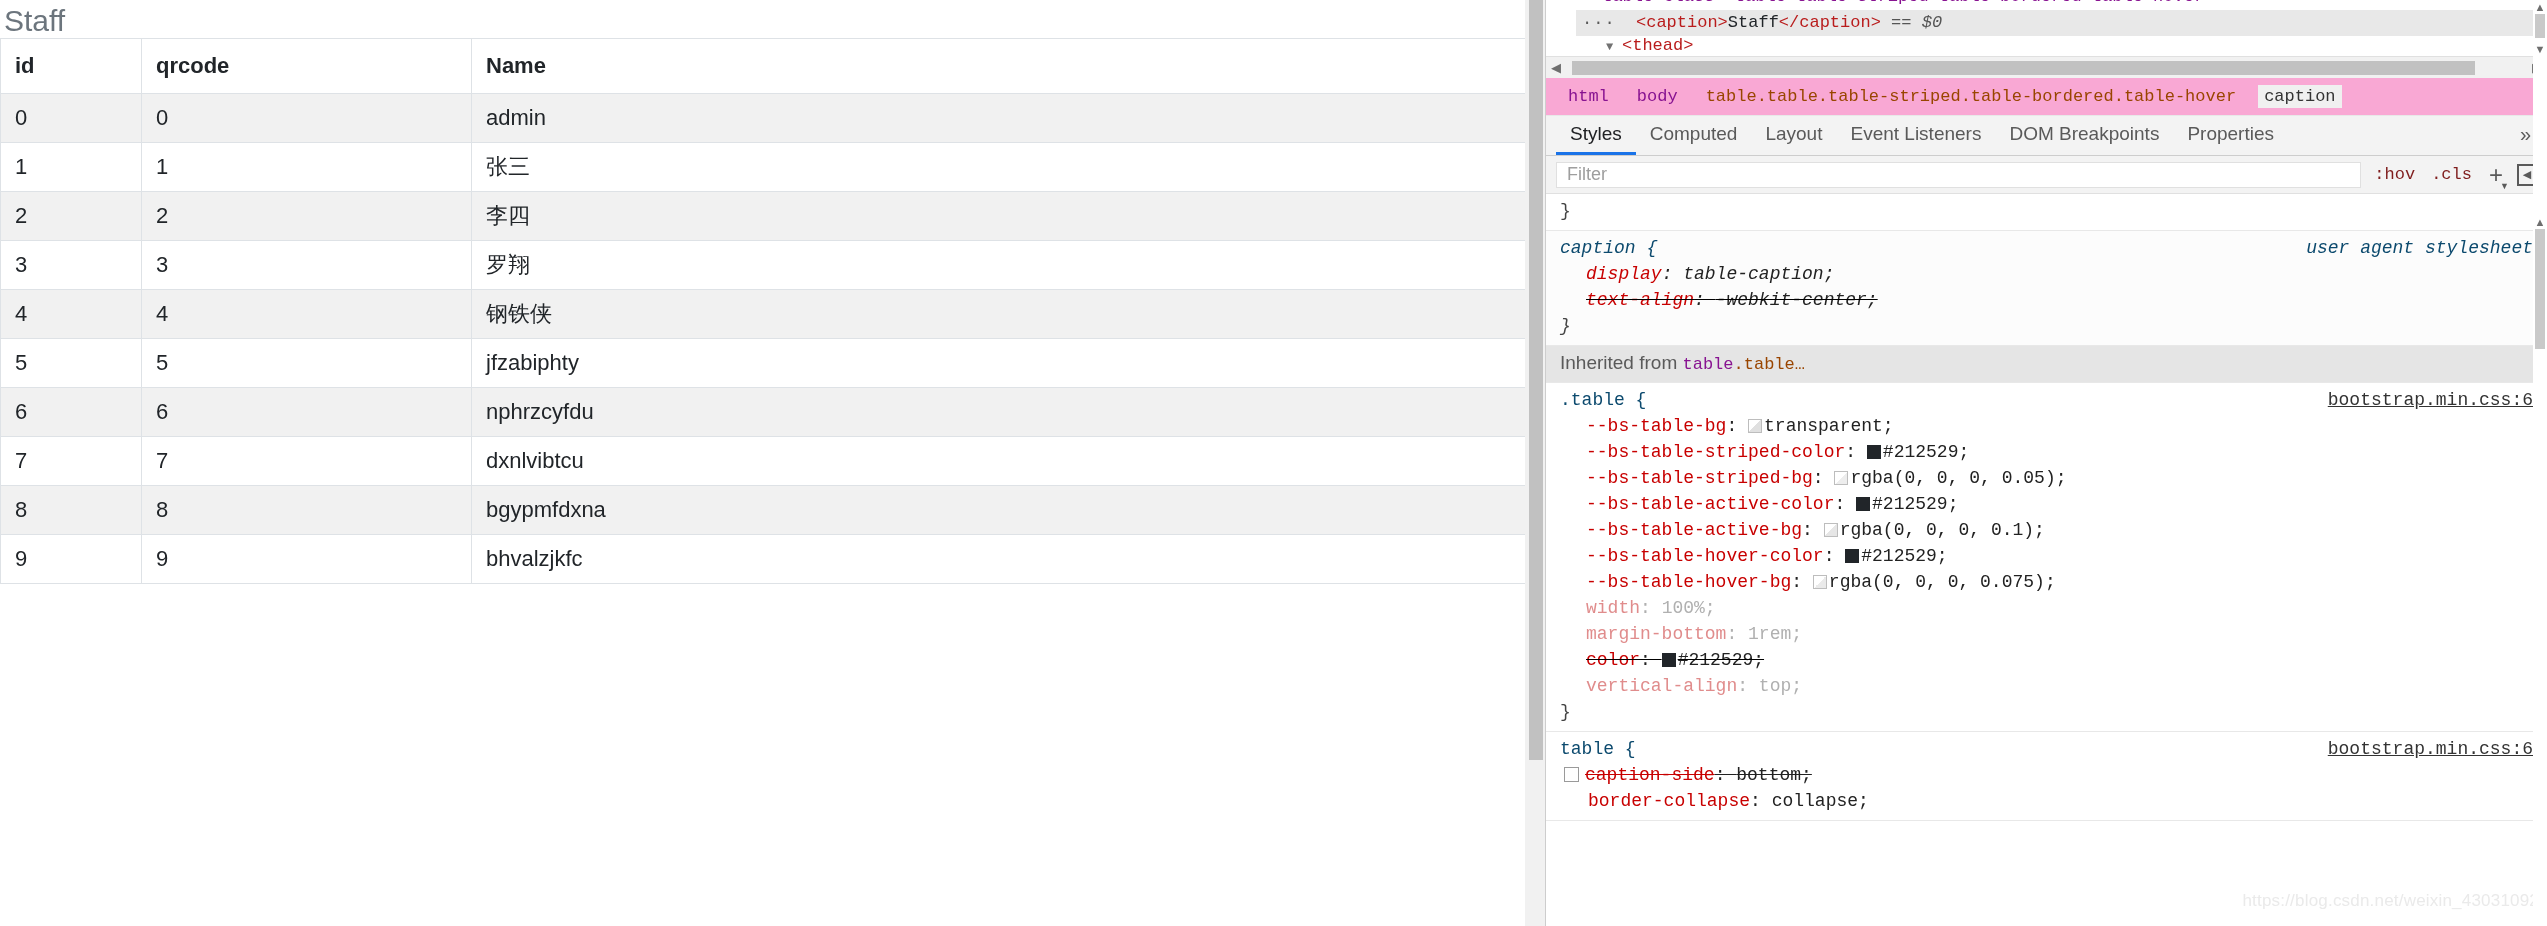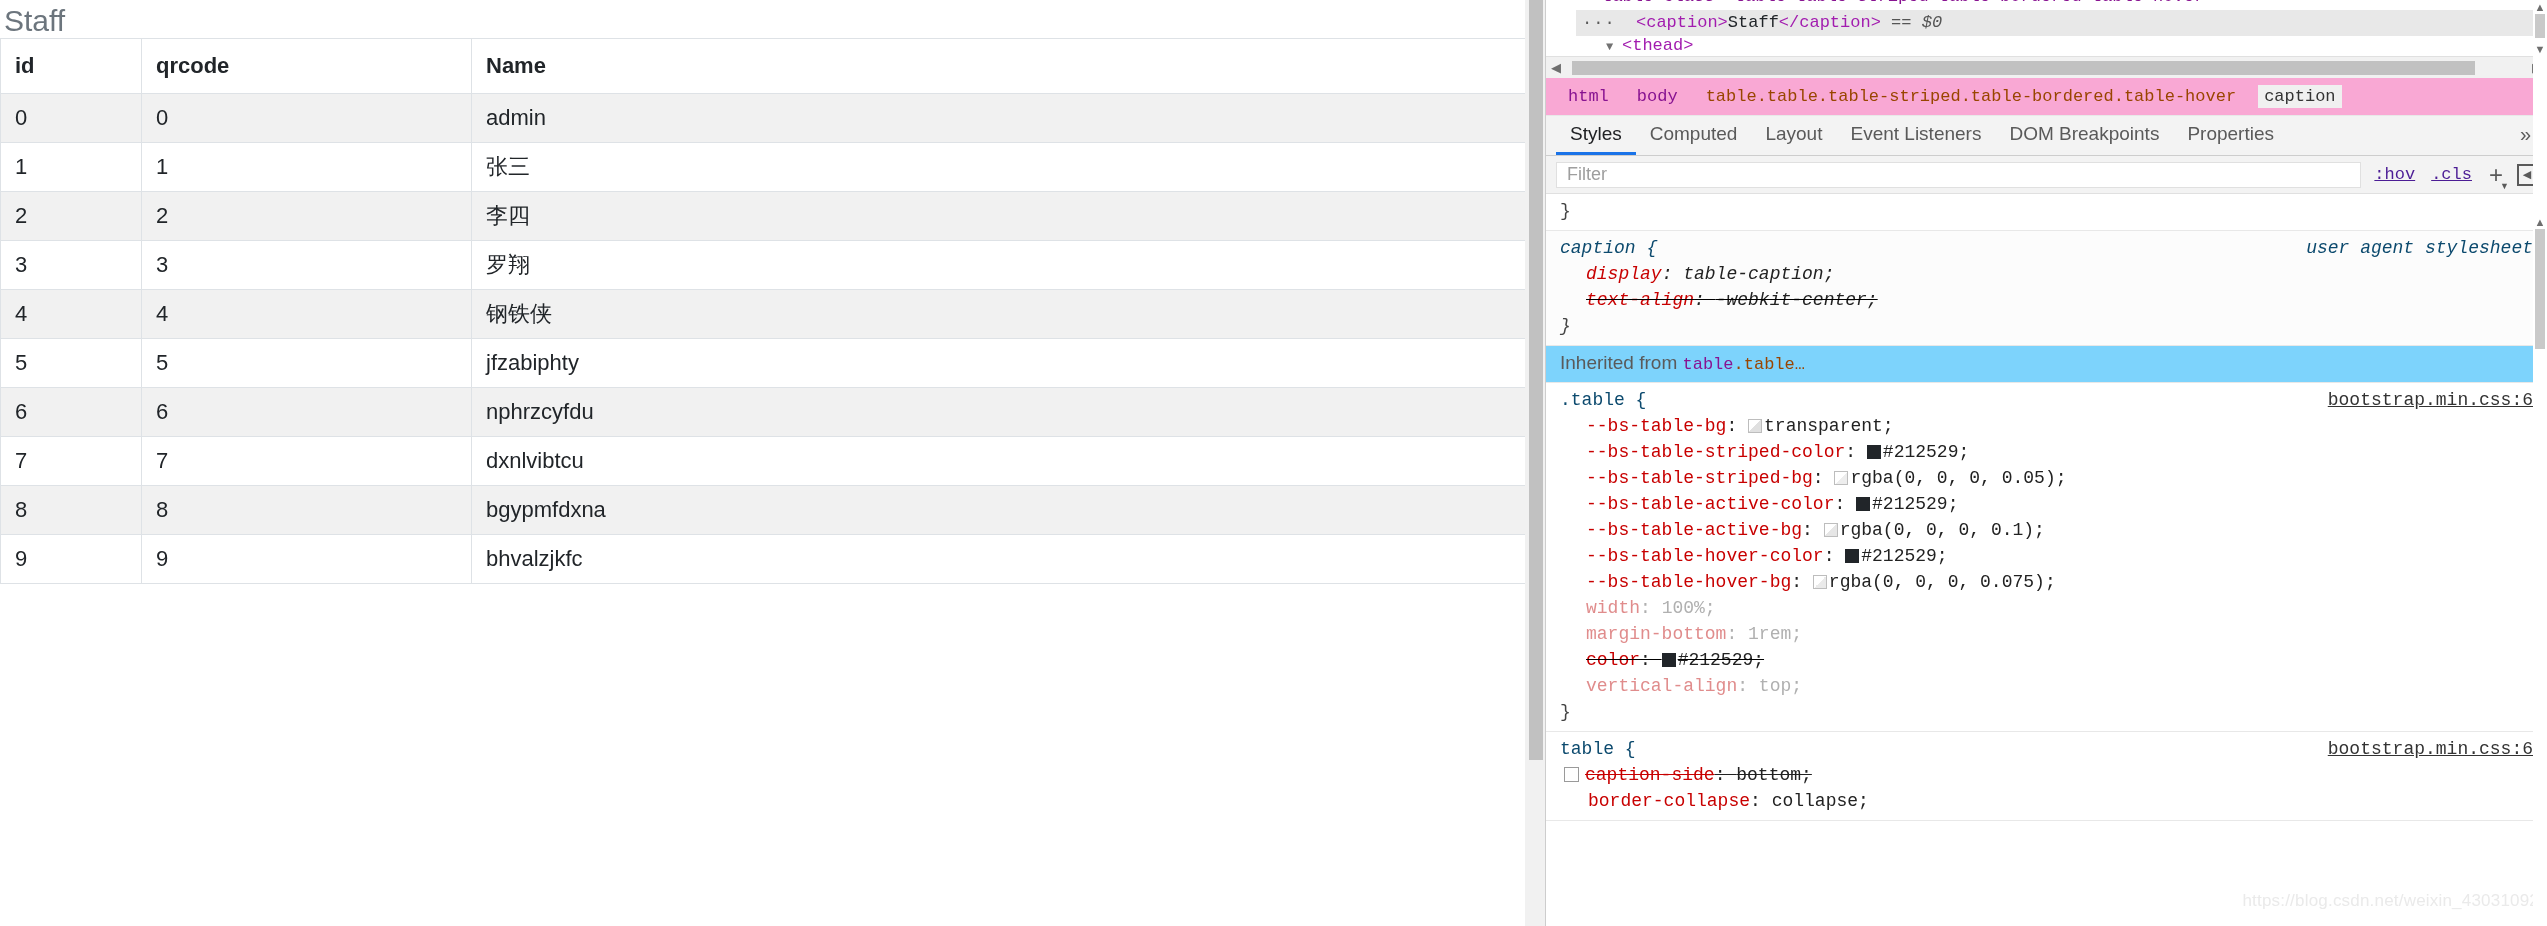--- a/index.html
+++ b/index.html
@@ -100,21 +100,21 @@
   .dom-line {
     white-space: nowrap;
     height: 26px;
     line-height: 26px;
     position: relative;
     padding-left: 16px;
   }
   .dom-line.cut { color: #881391; margin-top: -16px; }
   .dom-line.sel { background: #e8e8e8; padding-left: 60px; }
   .dom-line.last { padding-left: 46px; overflow: hidden; height: 14px; line-height: 20px; }
-  .tag { color: #a21caf; }
+  .tag { color: #b91c1c; }
   .txt { color: #212529; }
   .dollar { color: #555; font-style: italic; }
   .dots {
     position: absolute; left: 6px; top: 0;
     color: #5a5a5a; letter-spacing: 1px; font-size: 17px;
   }
   .tri {
     position: absolute; left: 30px; top: 1px;
     font-size: 12px; color: #727272;
   }
@@ -193,24 +193,23 @@
     height: 26px;
     background: #fff;
     border: 1px solid #e0e0e0;
     display: flex; align-items: center;
     padding-left: 10px;
     color: #9e9e9e;
     font-size: 18px;
   }
   .fbtn {
     font-family: "Liberation Mono", monospace;
-    font-size: 17px; color: #4c1d95;
+    font-size: 17px; color: #7f1d1d;
     padding: 0 3px;
     white-space: nowrap;
-    text-decoration: underline;
   }
   .plus-btn { font-size: 24px; color: #5a5a5a; position: relative; padding: 0 4px; line-height: 1; }
   .plus-btn .caret { position:absolute; right:-2px; bottom:-4px; font-size:9px; }
   .dock-btn {
     width: 24px; height: 22px;
     border: 2px solid #5a5a5a;
     display: flex; align-items: center; justify-content: center;
     position: relative;
   }
   .dock-btn::after {
@@ -244,21 +243,21 @@
   .origin.link { color: #333; text-decoration: underline; font-style: normal; }
   .decl { padding-left: 40px; white-space: nowrap; }
   .decl.sub { padding-left: 42px; }
   .prop { color: #c80000; }
   .prop.inh { color: #e08c8c; }
   .val { color: #222; }
   .val.inh { color: #b0b0b0; }
   .strike { text-decoration: line-through; }
   .brace { color: #444; padding-left: 14px; }
   .inherited-hdr {
-    background: #7dd3fc;
+    background: #e5e5e5;
     padding: 4px 14px;
     color: #5a5a5a;
     font-family: "Liberation Sans", sans-serif;
     font-size: 19px;
     border-bottom: 1px solid #e8e8e8;
     font-style: normal;
   }
   .inherited-hdr .tgt { font-family: "Liberation Mono", monospace; color: #881391; font-size: 17px; }
   .inherited-hdr .tgt .c { color: #994500; }
   .swatch {

